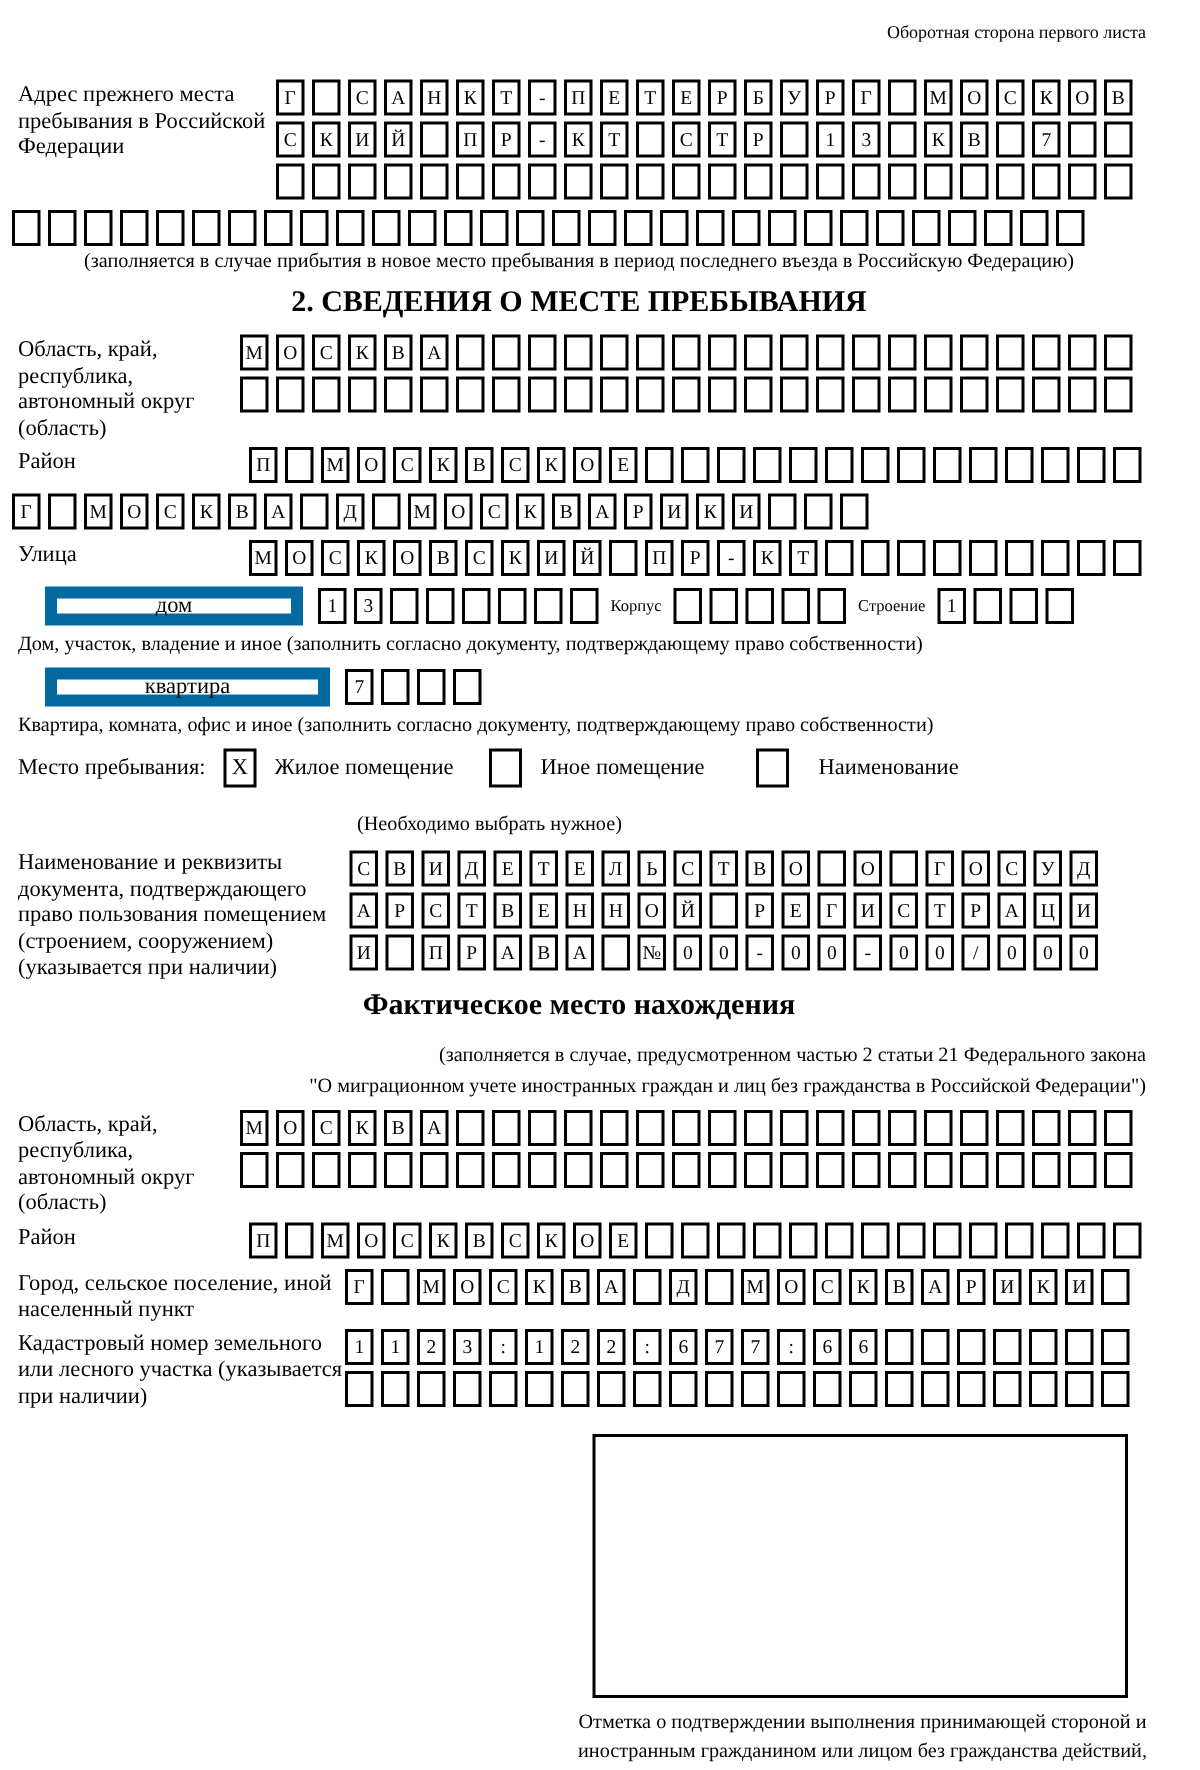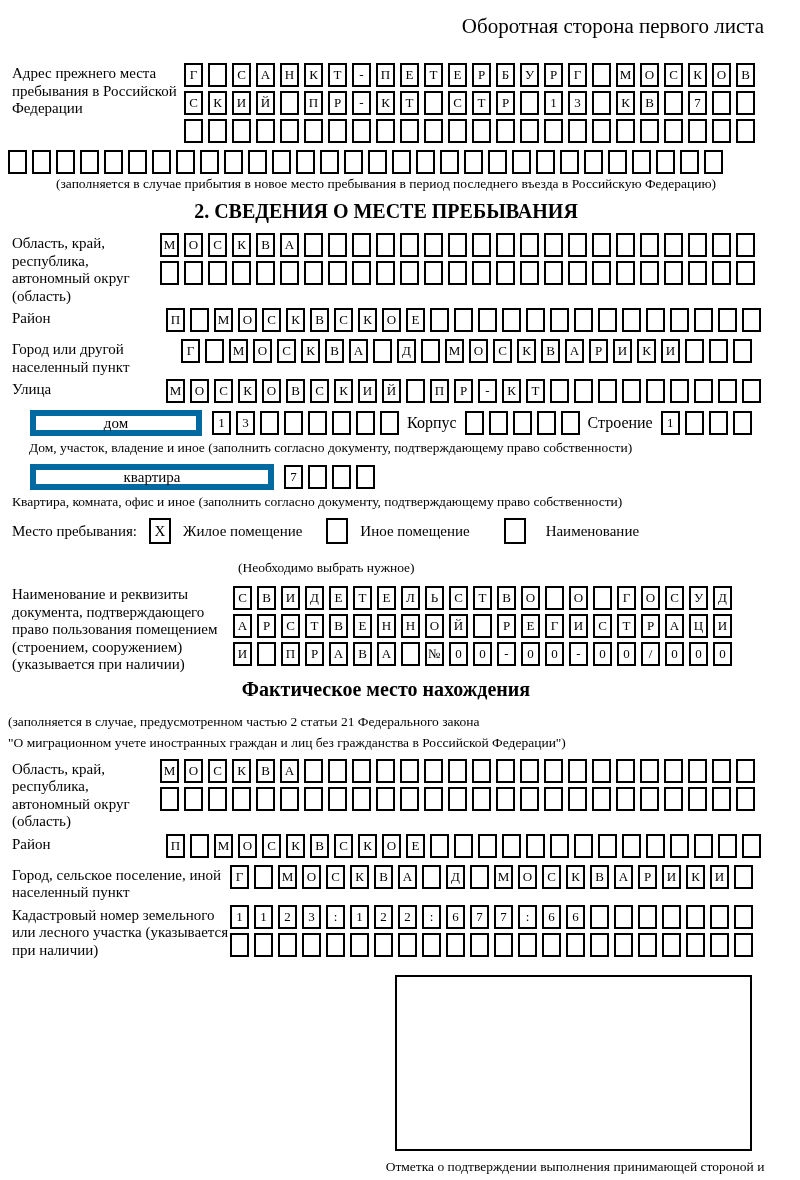--- a/index.html
+++ b/index.html
@@ -5,21 +5,21 @@
   * { box-sizing: border-box; margin: 0; padding: 0; }
   html, body { background: #ffffff; }
   body {
     width: 800px; height: 1180px;
     font-family: "Liberation Serif", "DejaVu Serif", serif;
     color: #000;
     padding: 14px 36px 10px 8px;
     position: relative;
     overflow: hidden;
   }
-  .page-note { text-align: right; font-size: 21px; margin-bottom: 24px; }
+  .page-note { text-align: right; font-size: 12px; margin-bottom: 24px; }
 
   .field { display: flex; align-items: flex-start; margin-bottom: 3px; }
   .label { font-size: 15px; line-height: 17.5px; padding-top: 2px; padding-left: 4px; }
   .w176 { flex: 0 0 176px; }
   .w152 { flex: 0 0 152px; }
   .w165 { flex: 0 0 158px; }
   .w173 { flex: 0 0 173px; }
   .w225 { flex: 0 0 225px; }
   .w222 { flex: 0 0 222px; }
 
@@ -31,36 +31,36 @@
     display: flex; align-items: center; justify-content: center;
     font-size: 13px;
   }
   .fullrow { margin-left: 0; margin-bottom: 2px; }
 
   .caption { font-size: 13.5px; text-align: center; margin: 2px 0 8px 0; }
   .section-title { font-size: 20px; font-weight: bold; text-align: center; margin: 4px 0 10px 0; }
 
   .inline-row { display: flex; align-items: center; margin-bottom: 4px; }
   .widebox {
-    border: 6px solid #0369a1; height: 26px;
+    border: 8px solid #0369a1; height: 26px;
     display: flex; align-items: center; justify-content: center;
     font-size: 15px;
   }
-  .inline-label { font-size: 16px; padding: 0 8px; }
+  .inline-label { font-size: 11px; padding: 0 8px; }
   .gap { width: 10px; }
 
   .stayrow { display: flex; align-items: center; margin: 6px 0 16px 4px; font-size: 15px; }
   .chk {
     width: 22px; height: 26px; border: 2px solid #000;
     display: flex; align-items: center; justify-content: center;
     font-size: 15px; margin: 0 12px;
   }
   .stay-note { font-size: 13.5px; margin: 0 0 8px 230px; }
 
-  .actual-captions { font-size: 13.5px; text-align: left; line-height: 21px; margin-bottom: 6px; }
+  .actual-captions { font-size: 13.5px; text-align: right; line-height: 21px; margin-bottom: 6px; }
 
   .confirm-box {
     width: 357px; height: 176px;
     border: 2px solid #000;
     margin: 14px 0 6px 387px;
   }
   .confirm-caption {
     width: 430px; margin-left: 352px;
     font-size: 13.5px; text-align: center; line-height: 19px;
   }
@@ -276,21 +276,20 @@
         <div class="cell"></div>
         <div class="cell"></div>
         <div class="cell"></div>
         <div class="cell"></div>
         <div class="cell"></div>
       </div>
   </div>
 </div>
 
 <div class="field">
-  <div class="label w173">Город или другой населенный пункт</div>
   <div class="rows">
     <div class="cellrow">
         <div class="cell">Г</div>
         <div class="cell"></div>
         <div class="cell">М</div>
         <div class="cell">О</div>
         <div class="cell">С</div>
         <div class="cell">К</div>
         <div class="cell">В</div>
         <div class="cell">А</div>
@@ -369,24 +368,24 @@
       <div class="cell"></div>
     </div>
   <span class="inline-label">Строение</span>
   <div class="cellrow" style="margin-bottom:0;">
       <div class="cell">1</div>
       <div class="cell"></div>
       <div class="cell"></div>
       <div class="cell"></div>
     </div>
 </div>
-<div class="caption" style="text-align:left; margin-left:21px;">Дом, участок, владение и иное (заполнить согласно документу, подтверждающему право собственности)</div>
+<div class="caption" style="text-align:left; margin-left:4px;">Дом, участок, владение и иное (заполнить согласно документу, подтверждающему право собственности)</div>
 
 <div class="inline-row" style="margin-left:22px;">
-  <div class="widebox" style="width:244px;">квартира</div>
+  <div class="widebox" style="width:190px;">квартира</div>
   <div class="gap"></div>
   <div class="cellrow" style="margin-bottom:0;">
       <div class="cell">7</div>
       <div class="cell"></div>
       <div class="cell"></div>
       <div class="cell"></div>
     </div>
 </div>
 <div class="caption" style="text-align:left; margin-left:4px;">Квартира, комната, офис и иное (заполнить согласно документу, подтверждающему право собственности)</div>
 

